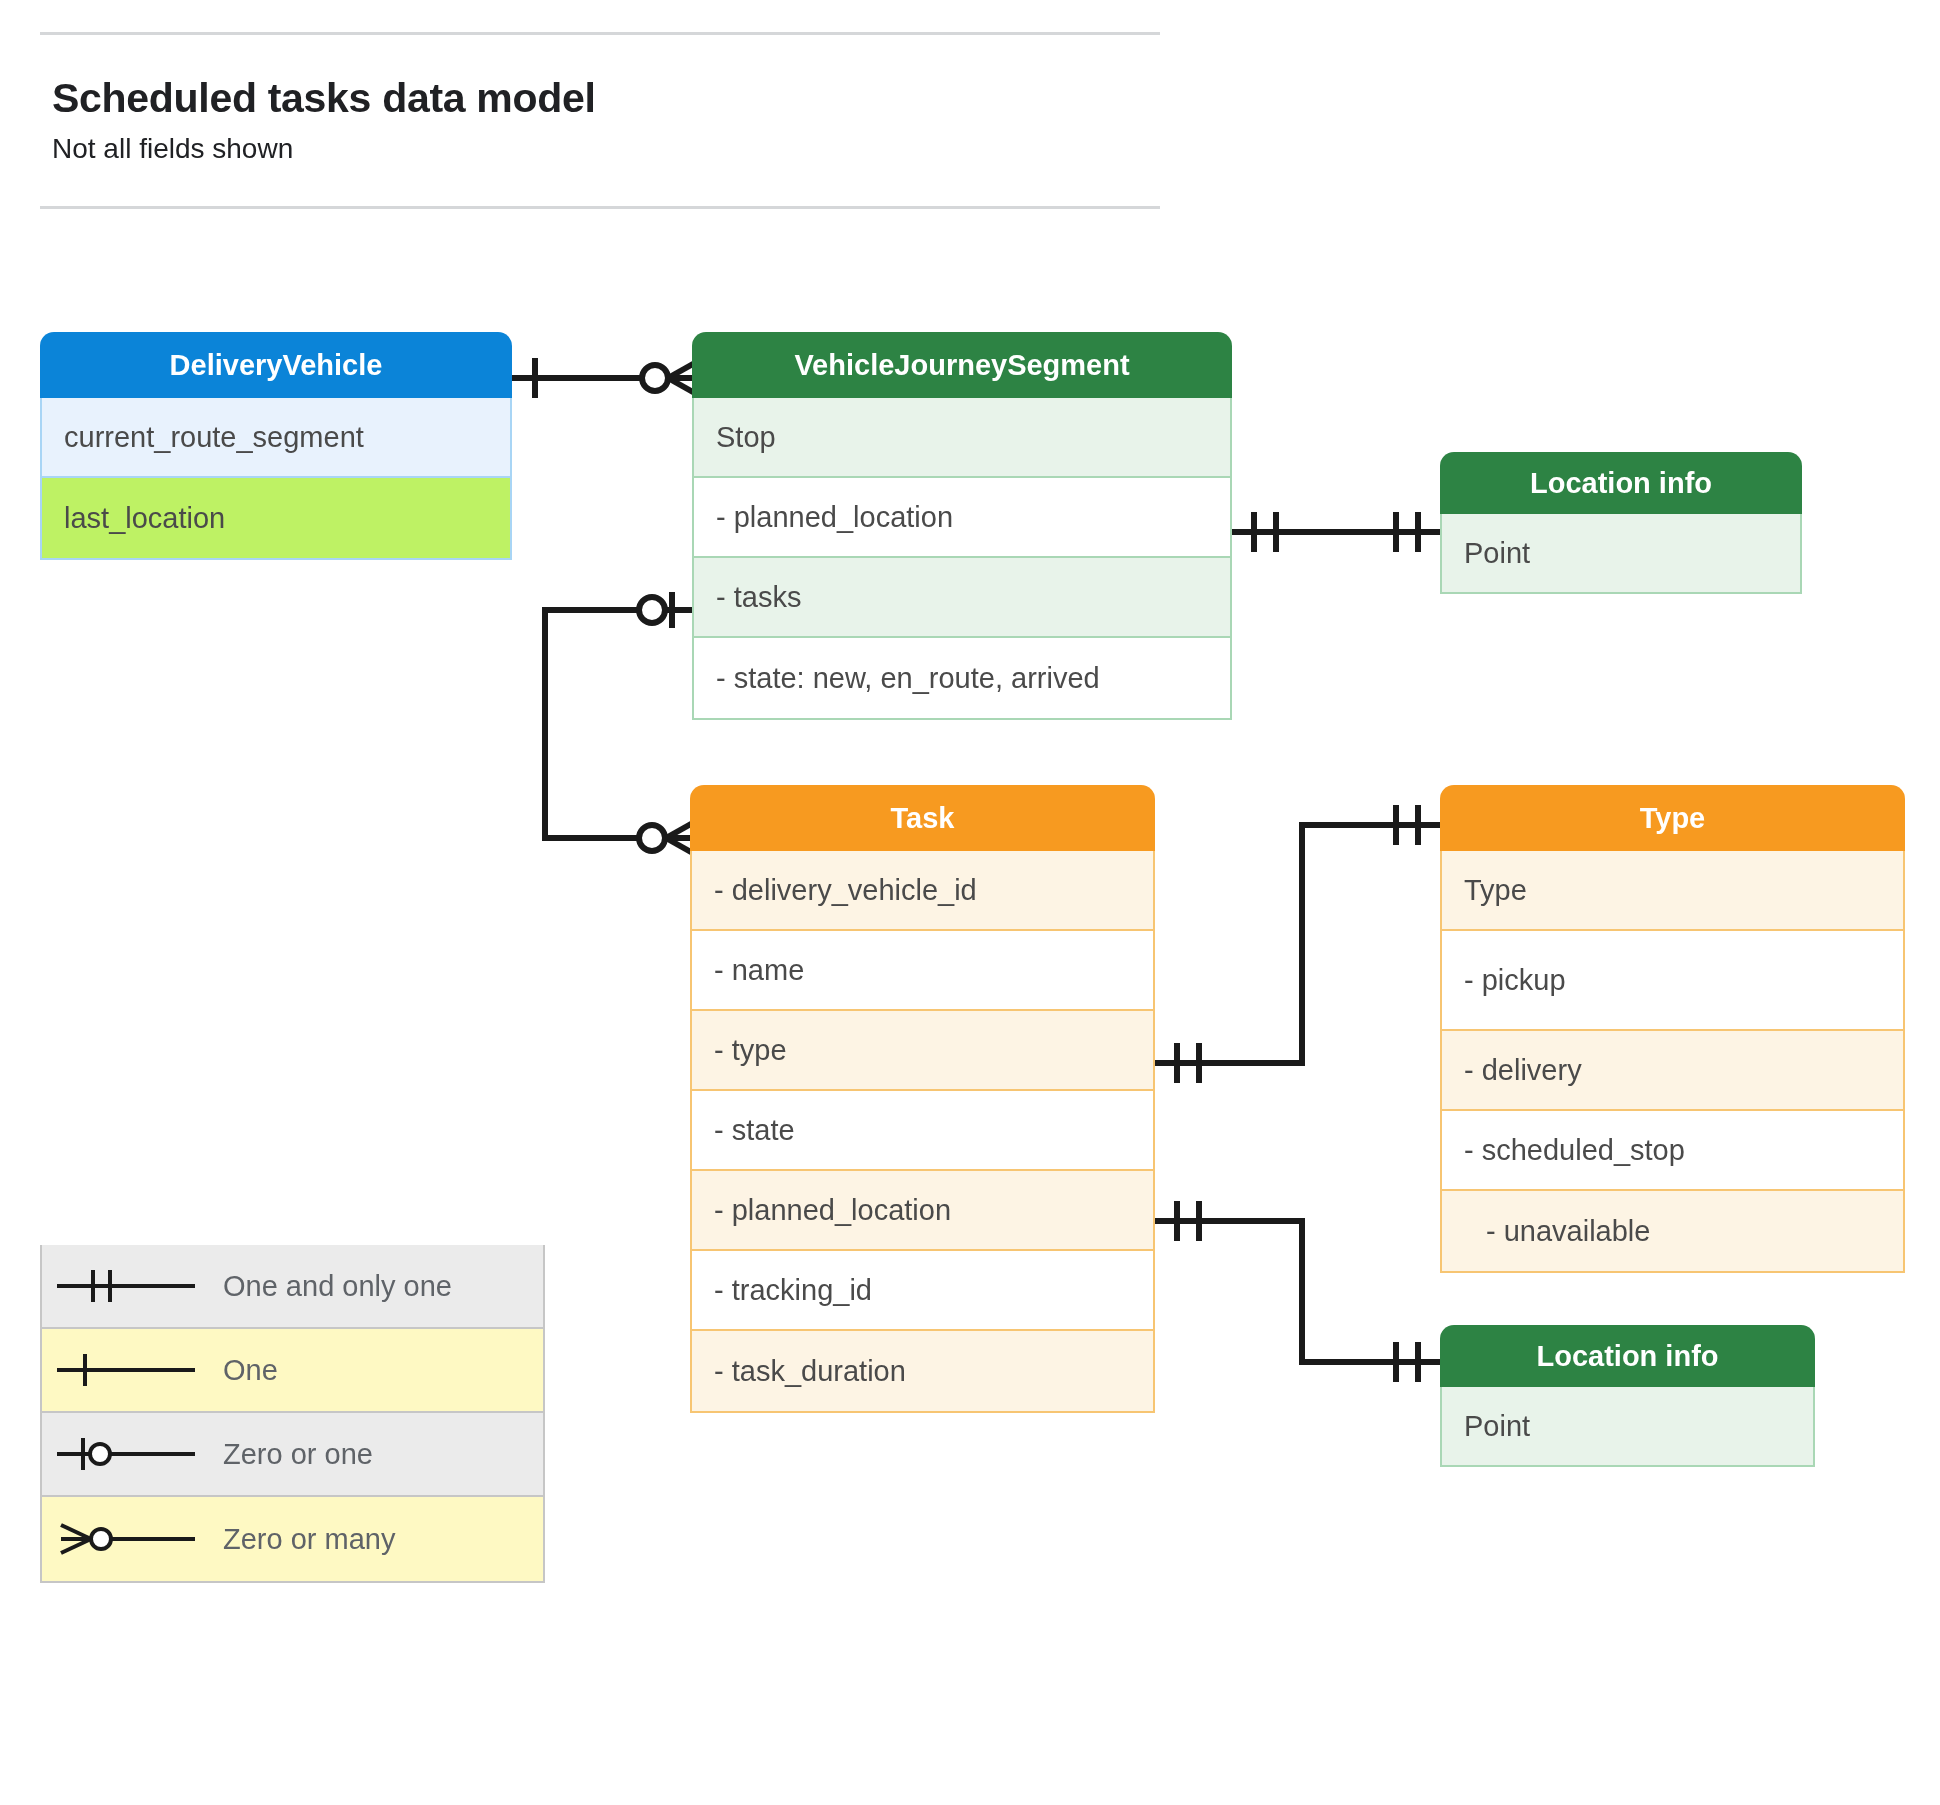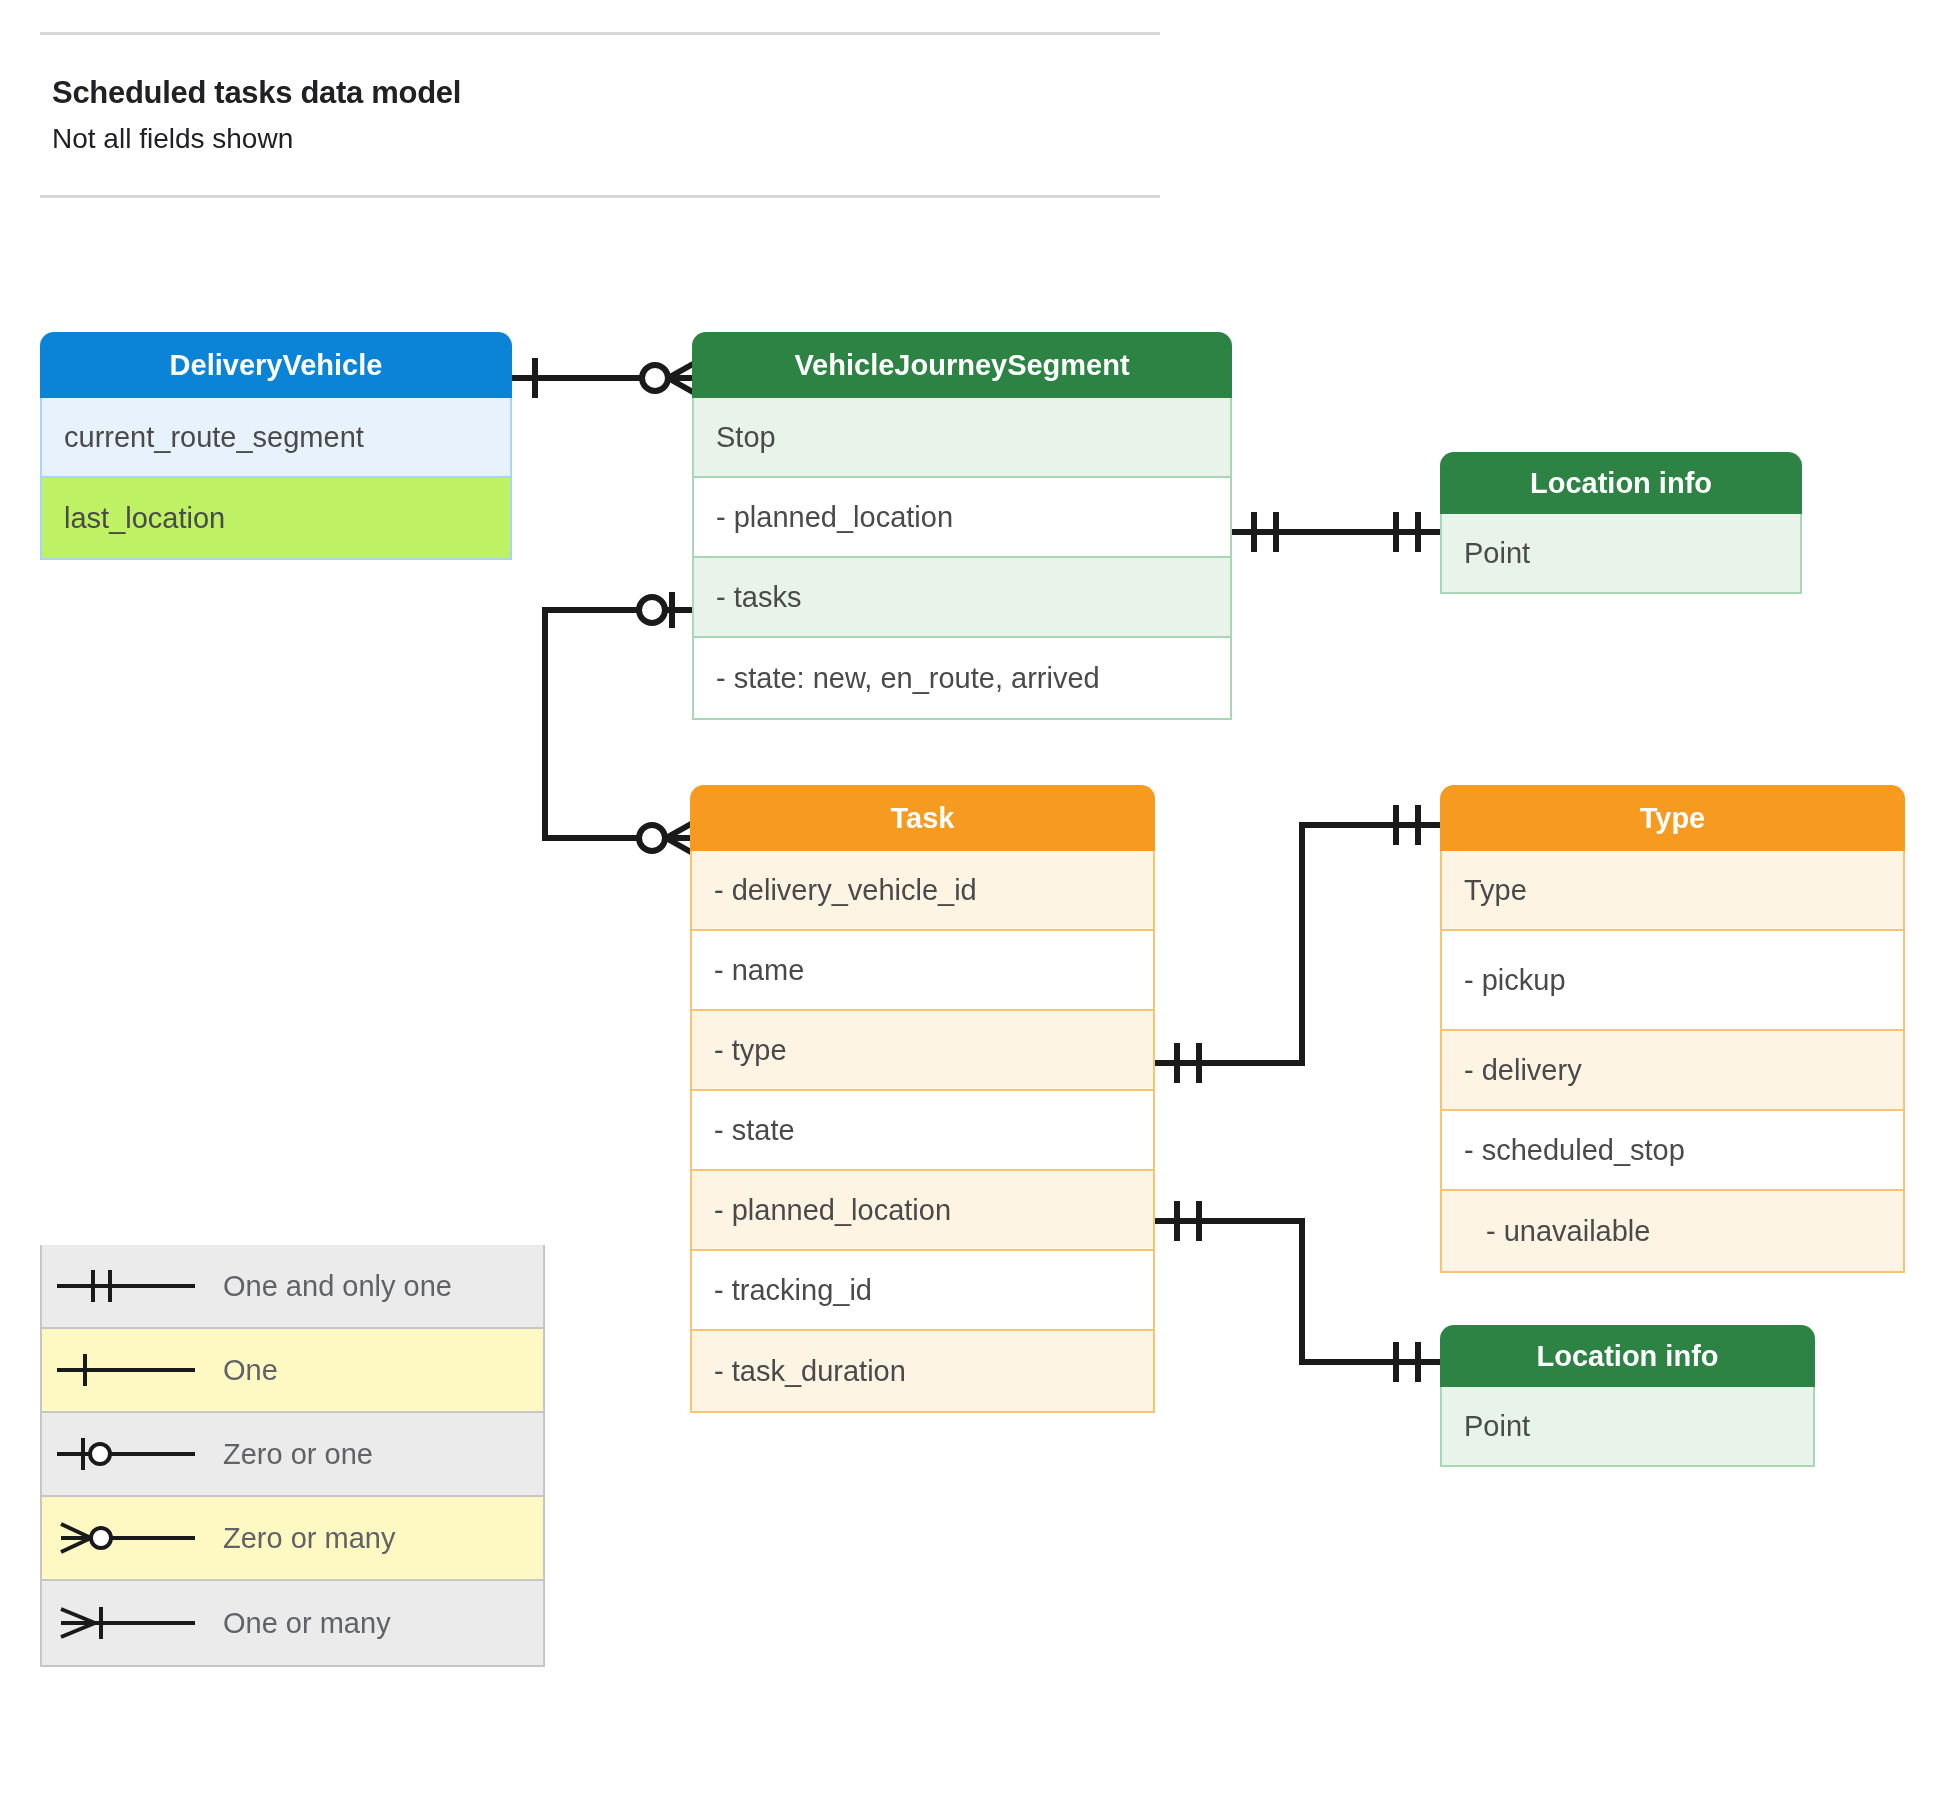--- a/index.html
+++ b/index.html
@@ -23,21 +23,21 @@
     left: 40px;
     top: 32px;
     width: 1120px;
   }
   .rule {
     height: 3px;
     background: #d5d7d9;
     width: 1120px;
   }
   #page-title {
-    font-size: 31px;
+    font-size: 41px;
     font-weight: bold;
     color: #202124;
     letter-spacing: -0.3px;
     margin: 42px 0 0 12px;
     line-height: 1.05;
   }
   #page-subtitle {
     font-size: 28px;
     color: #202124;
     margin: 12px 0 0 12px;
@@ -305,29 +305,15 @@
             <line x1="36" y1="23" x2="6" y2="9"></line>
             <line x1="36" y1="23" x2="6" y2="37"></line>
             <line x1="36" y1="23" x2="6" y2="23"></line>
             <circle cx="46" cy="23" r="10" fill="#ffffff"></circle>
           </g>
         </svg>
       </span>
       <span class="legend-label">Zero or many</span>
     </div>
 
-    <div class="row legend-row alt" style="height:84px;">
-      <span class="legend-symbol">
-        <svg width="150" height="46" viewBox="0 0 150 46" xmlns="http://www.w3.org/2000/svg">
-          <g stroke="#1a1a1a" stroke-width="4" fill="none">
-            <line x1="40" y1="23" x2="140" y2="23"></line>
-            <line x1="40" y1="23" x2="6" y2="9"></line>
-            <line x1="40" y1="23" x2="6" y2="37"></line>
-            <line x1="40" y1="23" x2="6" y2="23"></line>
-            <line x1="46" y1="7" x2="46" y2="39"></line>
-          </g>
-        </svg>
-      </span>
-      <span class="legend-label">One or many</span>
-    </div>
 
   </div>
 </div>
 
 </body></html>

